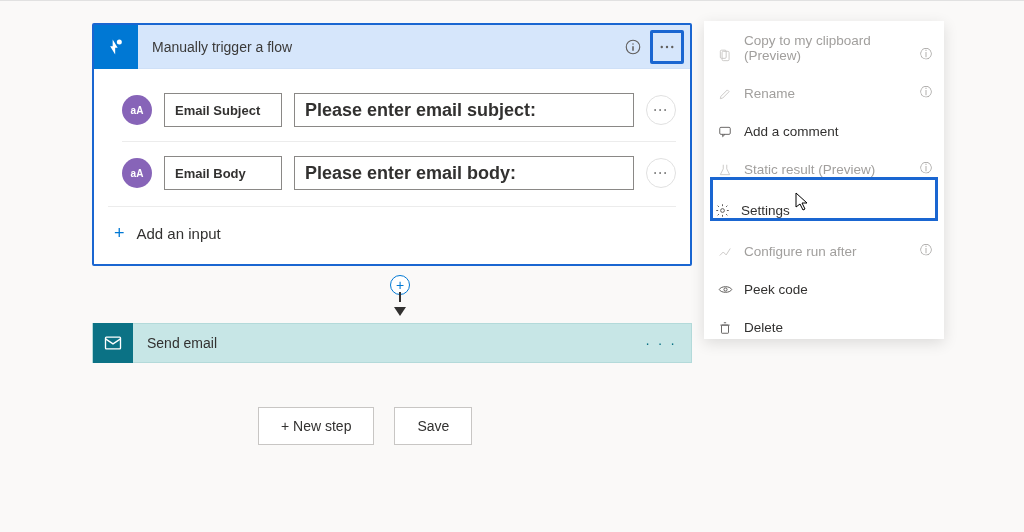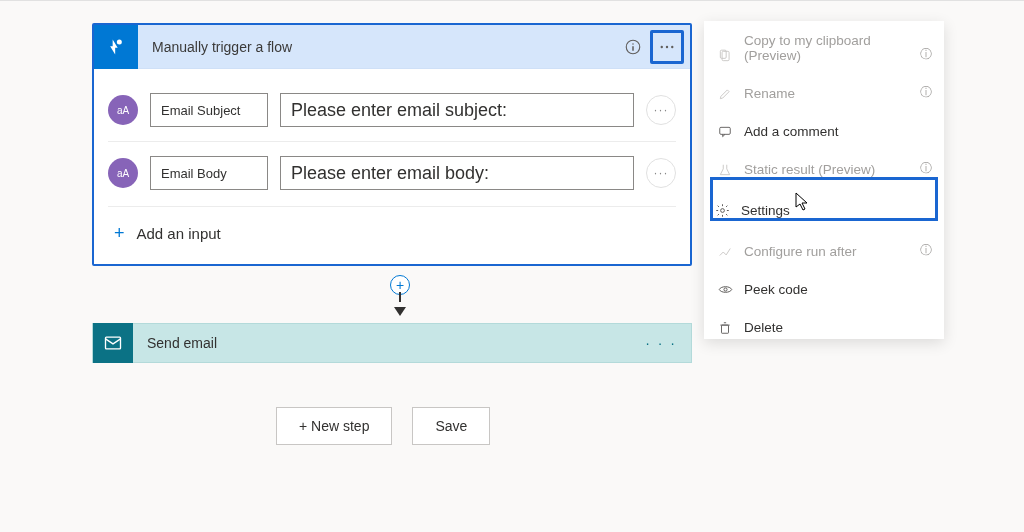--- a/index.html
+++ b/index.html
@@ -58,21 +58,22 @@
     align-items: center;
     justify-content: center;
     color: #605e5c;
     border-radius: 2px;
   }
   .ellipsis-hl {
     border: 3px solid #1a66d1;
   }
 
   .inputs {
-    padding: 14px 14px 0 14px;
+    padding: 14px 14px 0 28px;
+    font-weight: bold;
   }
   .input-row {
     display: flex;
     align-items: center;
     gap: 12px;
     padding: 10px 0;
   }
   .hr { border-bottom: 1px solid #ececec; margin: 4px 0; }
   .type-badge {
     width: 30px; height: 30px;
@@ -180,21 +181,21 @@
   }
   .card2 .ellipsis2 {
     padding: 0 14px;
     color: #0b7285;
     letter-spacing: 2px;
   }
 
   
   .bottom-btns {
     position: absolute;
-    left: 276px;
+    left: 258px;
     top: 406px;
     display: flex;
     gap: 20px;
   }
   .btn {
     border: 1px solid #c8c6c4;
     background: #fff;
     padding: 0 22px;
     height: 38px;
     display: flex;

